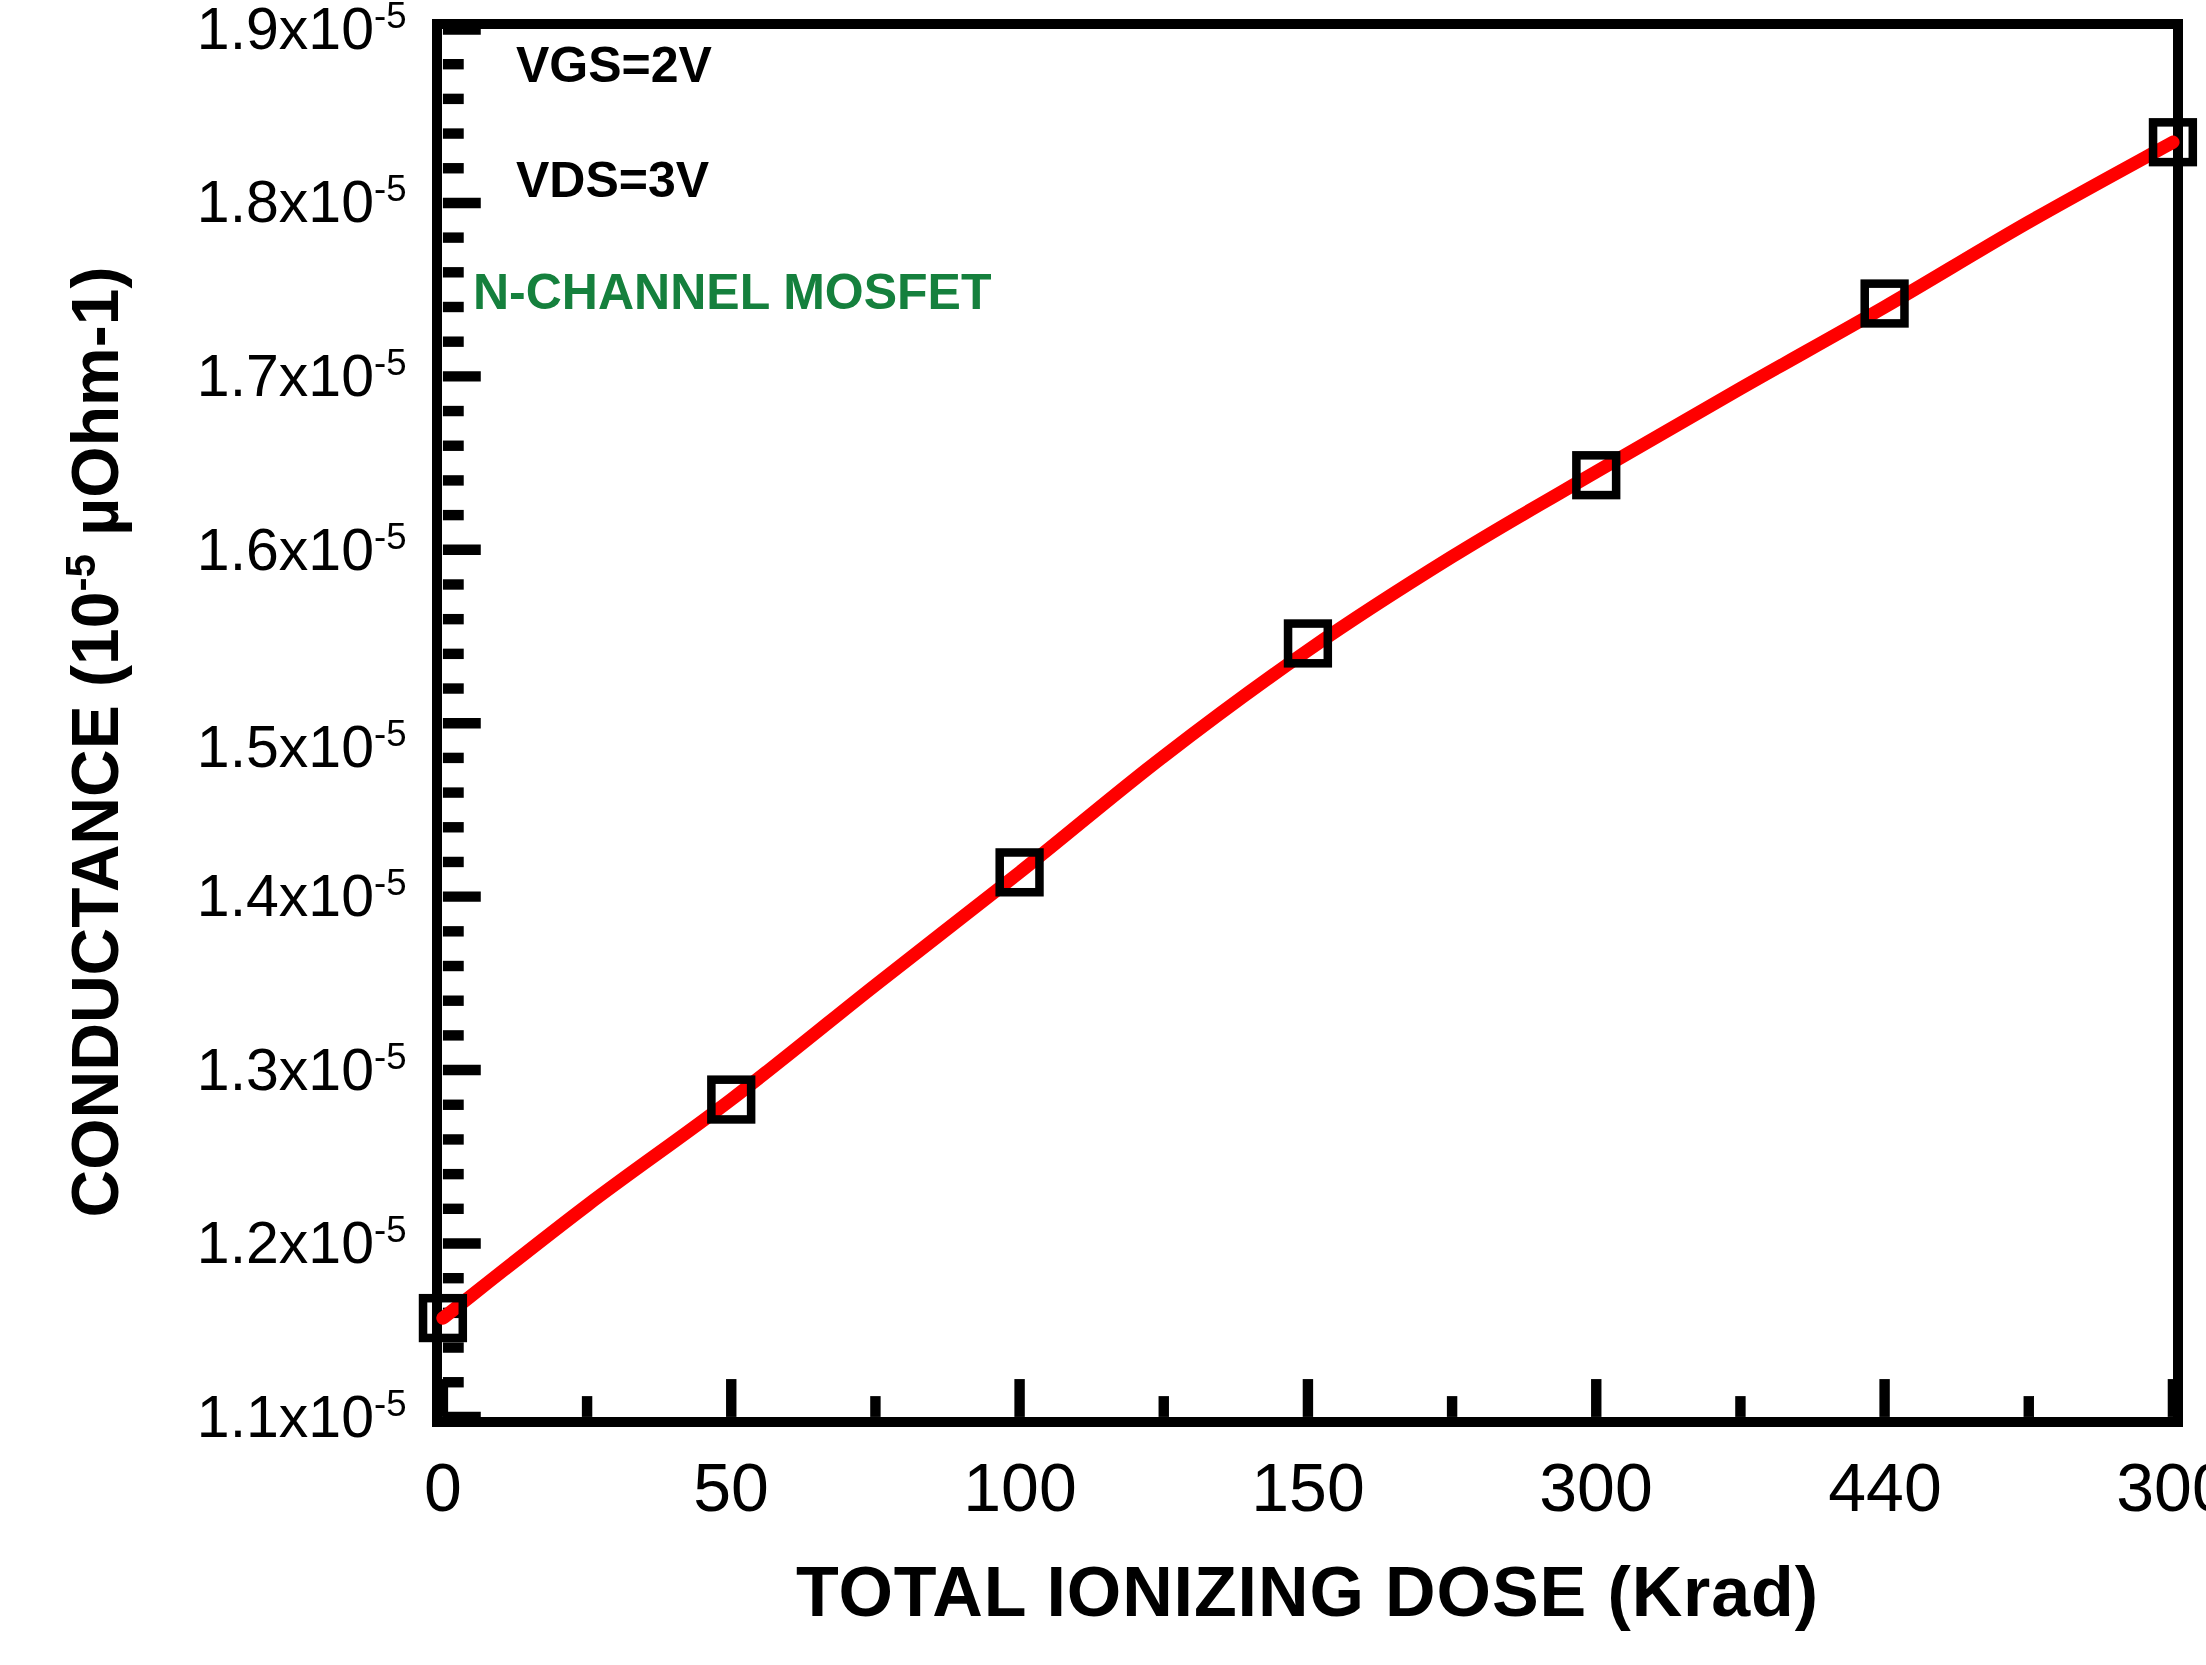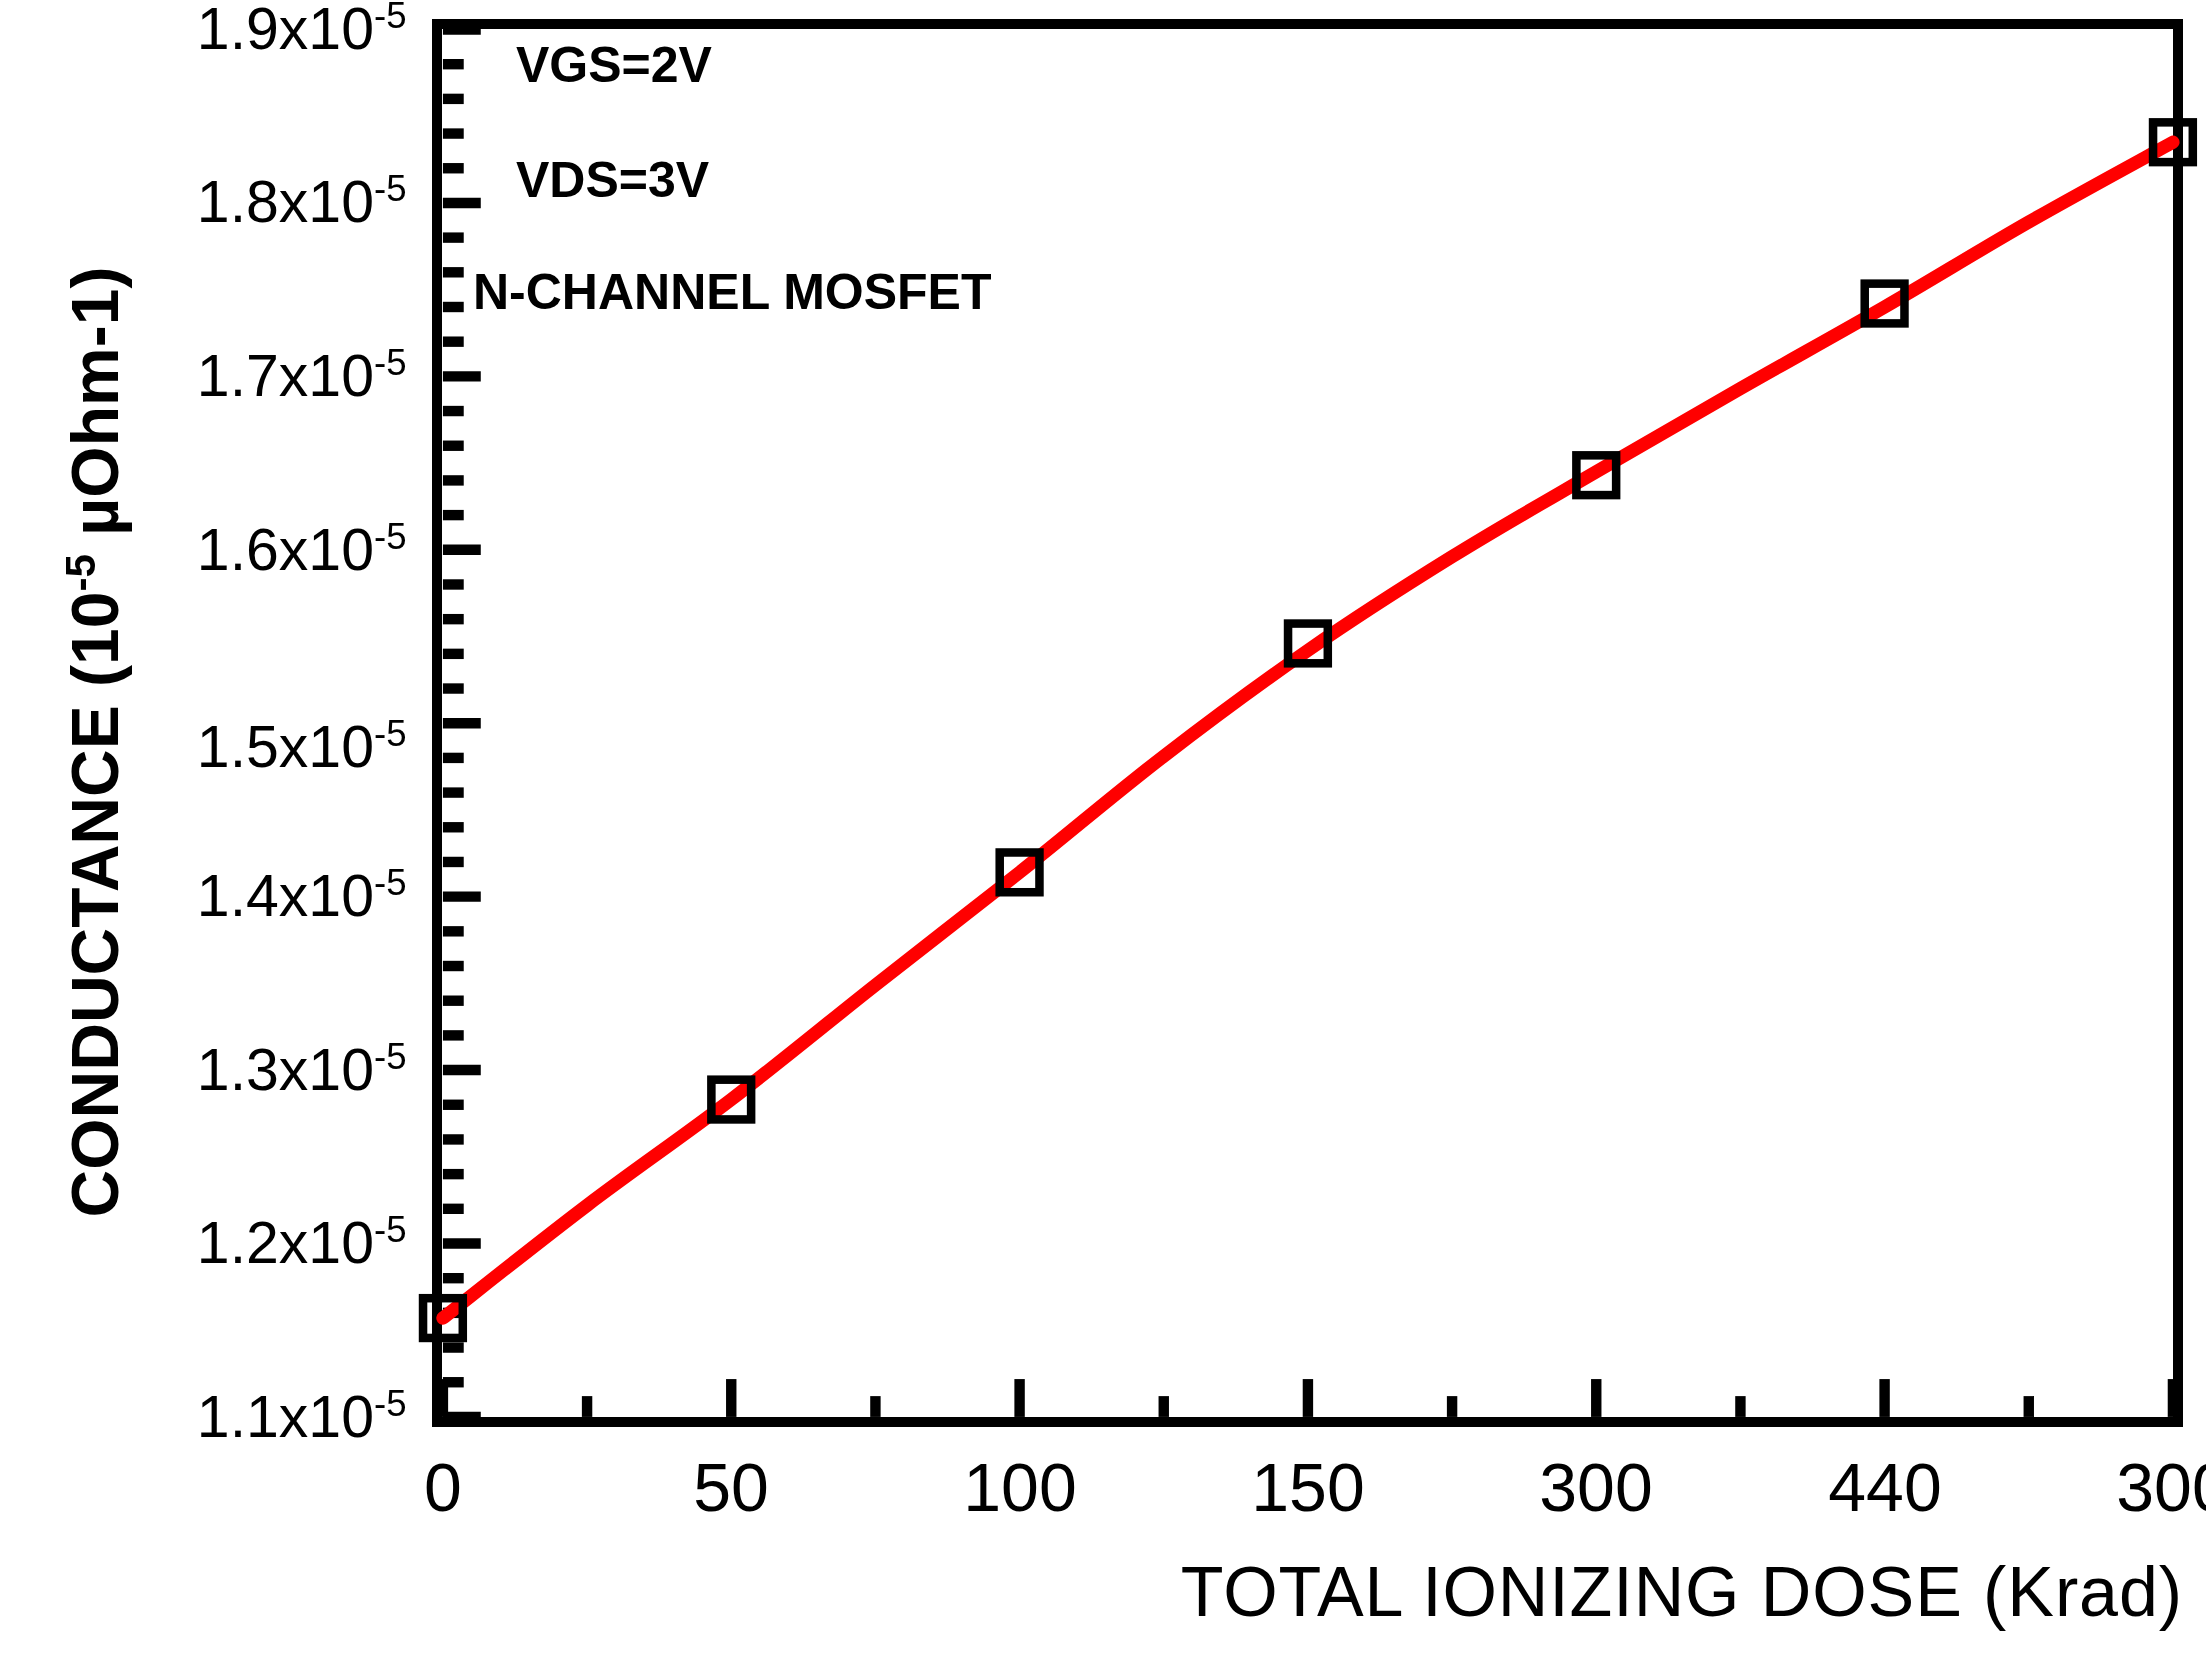--- a/index.html
+++ b/index.html
@@ -21,33 +21,33 @@
   .ylabels-col .ytick-label{right:9.5px;left:auto;}
   .ytick-label sup{font-size:0.62em;vertical-align:super;}
 
   
   .xlabels-row{position:absolute;left:0;top:0;width:2207px;height:1666px;}
   .xtick-label{position:absolute;top:1448px;font-size:68px;font-weight:400;
                transform:translateX(-50%);white-space:nowrap;}
 
   
   #xaxis-title{position:absolute;left:432px;width:1751px;top:1552px;
-               text-align:right;font-size:70px;font-weight:normal;
+               text-align:center;font-size:70px;font-weight:bold;
                letter-spacing:0.9px;white-space:nowrap;}
   #yaxis-title{position:absolute;left:-606px;top:704px;width:1401px;
                text-align:center;font-size:66px;font-weight:bold;
                transform:rotate(-90deg);transform-origin:center center;
                white-space:nowrap;}
   #yaxis-title sup{font-size:0.64em;vertical-align:super;}
 
   
   .annotation{position:absolute;font-size:50px;font-weight:bold;white-space:nowrap;}
   #annot-vgs{left:516px;top:36px;}
   #annot-vds{left:516px;top:151px;}
-  #annot-device{left:473px;top:263px;color:#000000;}
+  #annot-device{left:473px;top:263px;color:#15803d;}
 </style>
 </head>
 <body>
 
 <div>
 
   <div id="plot-area"></div>
 
   <svg id="svg-canvas" viewBox="0 0 2332 1760" xmlns="http://www.w3.org/2000/svg">
     <g id="g-yticks">

